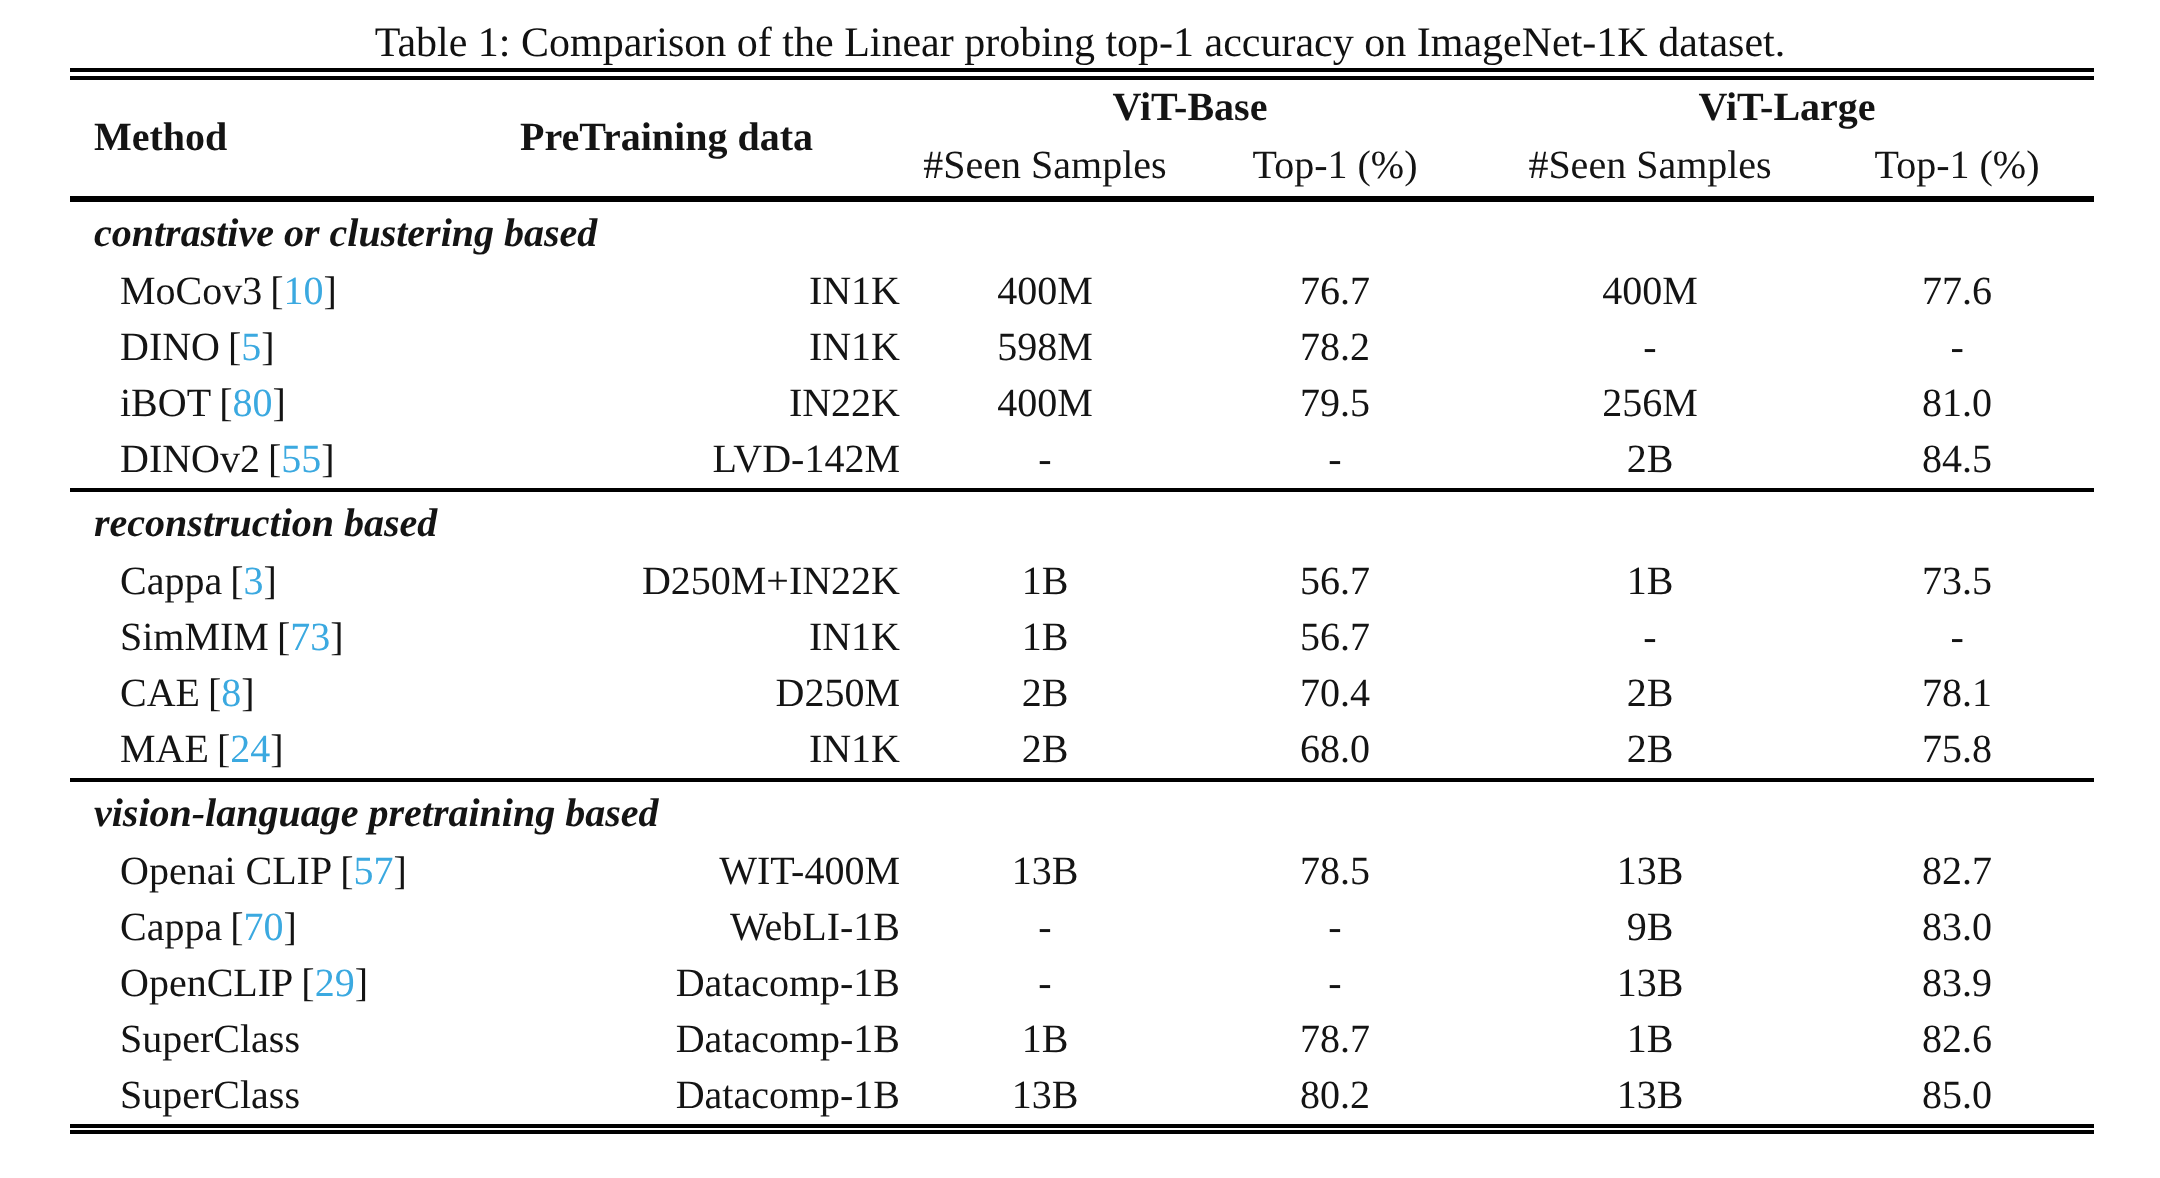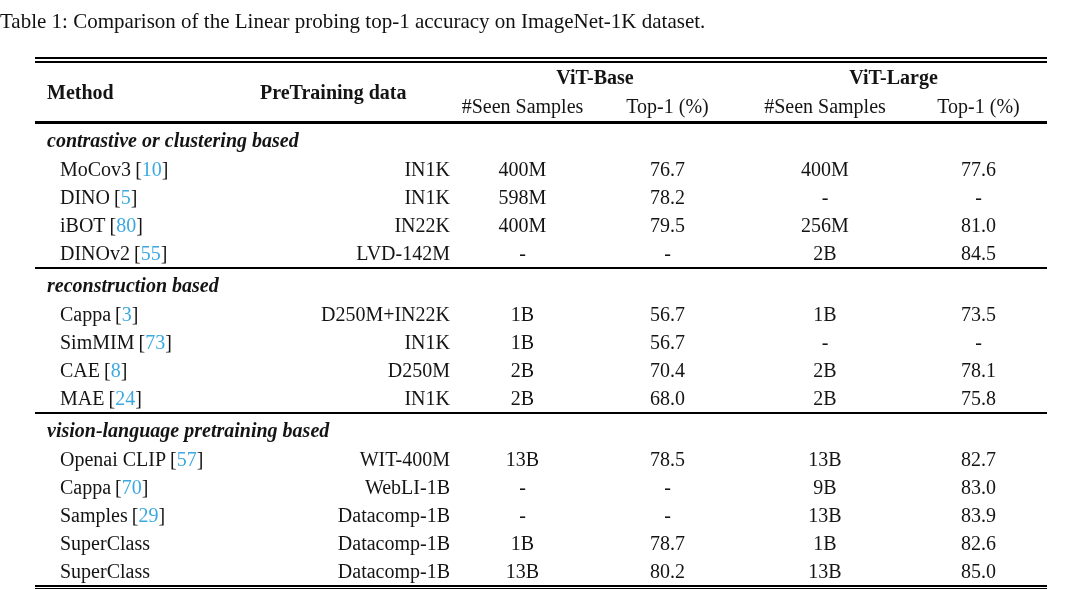--- a/index.html
+++ b/index.html
@@ -1,25 +1,25 @@
 <!DOCTYPE html>
 <html style="--cite-color: #3BA9E0;"><head>
 <meta charset="utf-8">
 <style>
   html,body{margin:0;padding:0;background:#ffffff;}
   .page{
     position:relative;width:1080px;height:589px;background:#ffffff;
     font-family:"Liberation Serif", serif;color:#141414;overflow:hidden;
   }
   .caption{
-    text-align:left;padding-top:9px;font-size:21px;line-height:1.2;color:#111;
+    text-align:center;padding-top:9px;font-size:21px;line-height:1.2;color:#111;
   }
   table.results{
     border-collapse:collapse;table-layout:fixed;
-    margin:23px 0 0 35px;width:1012px;
+    margin:0 0 0 35px;width:1012px;
     border-top:6px double #000;
     border-bottom:5px double #000;
   }
   thead{border-bottom:3px solid #000;}
   th,td{padding:0;font-weight:normal;font-size:20px;vertical-align:middle;line-height:1.2;}
   tr.group-head th{font-weight:bold;height:27px;text-align:center;}
   tr.group-head th.th-method,
   tr.group-head th.th-pretrain{text-align:left;}
   .th-method{padding-left:12px;}
   .th-pretrain{padding-left:5px;}
@@ -149,21 +149,21 @@
         </tr>
         <tr class="data-row">
           <td class="method-cell"><span>Cappa</span><span class="bracket-open">[</span><span class="cite">70</span><span>]</span></td>
           <td class="pretraining-cell">WebLI-1B</td>
           <td class="center">-</td>
           <td class="center">-</td>
           <td class="center">9B</td>
           <td class="center">83.0</td>
         </tr>
         <tr class="data-row">
-          <td class="method-cell"><span>Samples</span><span class="bracket-open">[</span><span class="cite">29</span><span>]</span></td>
+          <td class="method-cell"><span>OpenCLIP</span><span class="bracket-open">[</span><span class="cite">29</span><span>]</span></td>
           <td class="pretraining-cell">Datacomp-1B</td>
           <td class="center">-</td>
           <td class="center">-</td>
           <td class="center">13B</td>
           <td class="center">83.9</td>
         </tr>
         <tr class="data-row">
           <td class="method-cell"><span>SuperClass</span></td>
           <td class="pretraining-cell">Datacomp-1B</td>
           <td class="center">1B</td>

